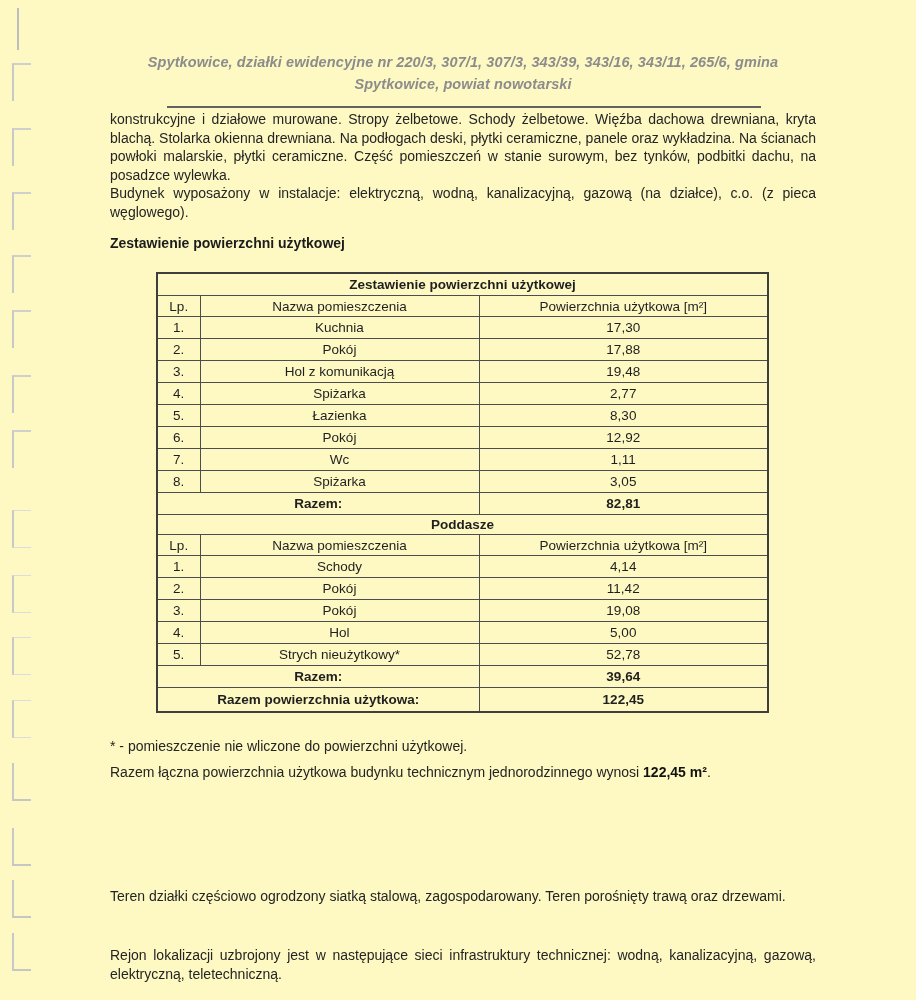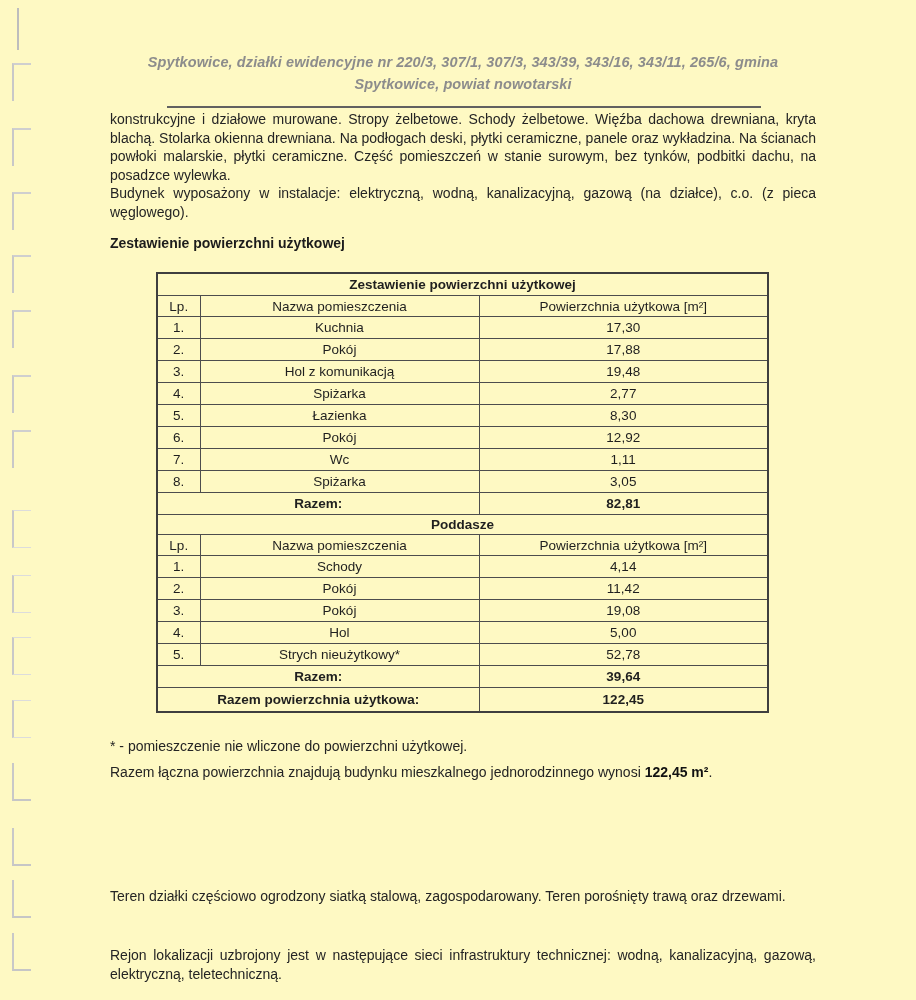--- a/index.html
+++ b/index.html
@@ -208,21 +208,21 @@
           <tr class="t-grand">
             <td colspan="2">Razem powierzchnia użytkowa:</td>
             <td>122,45</td>
           </tr>
         </tbody>
     </table>
   </div>
 
   <div class="body-block" id="footnote">* - pomieszczenie nie wliczone do powierzchni użytkowej.</div>
 
-  <div class="body-block" id="summary"><span>Razem łączna powierzchnia znajdują budynku mieszkalnego jednorodzinnego wynosi </span><b>122,45 m²</b><span>.</span></div>
+  <div class="body-block" id="summary"><span>Razem łączna powierzchnia użytkowa budynku technicznym jednorodzinnego wynosi </span><b>122,45 m²</b><span>.</span></div>
 
 
   <div class="body-block" id="terrain">Teren działki częściowo ogrodzony siatką stalową, zagospodarowany. Teren porośnięty trawą oraz drzewami.</div>
 
 
   <div class="body-block" id="utilities">Rejon lokalizacji uzbrojony jest w następujące sieci infrastruktury technicznej: wodną, kanalizacyjną, gazową, elektryczną, teletechniczną.</div>
 
 </div>
 
 </body></html>

